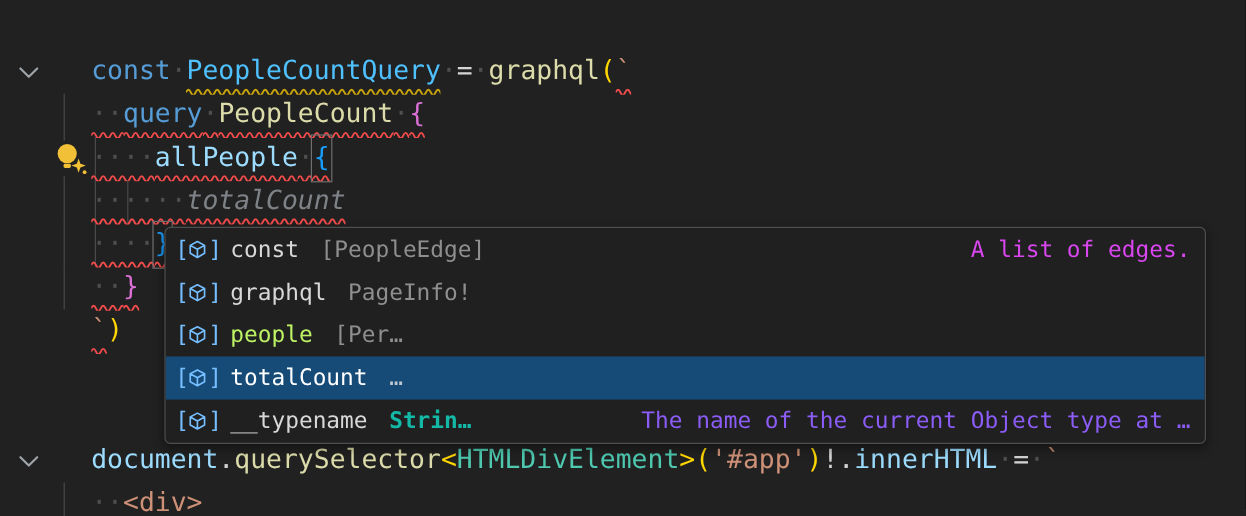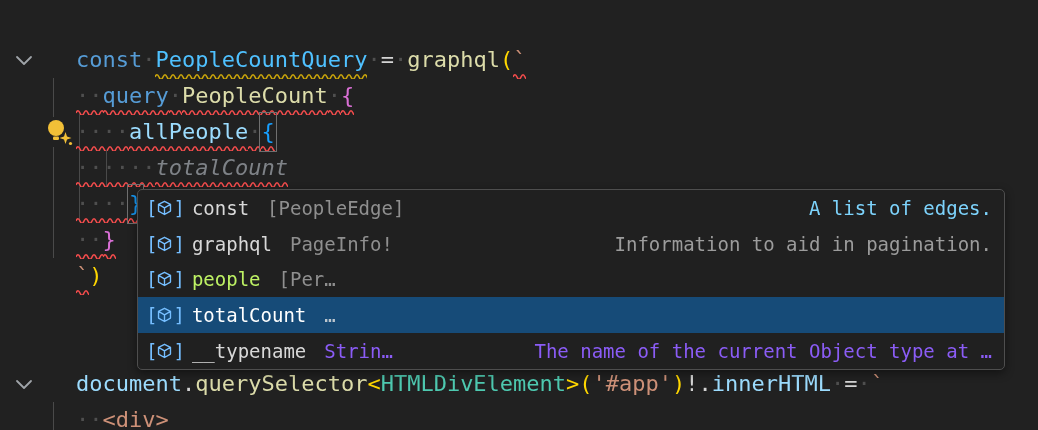--- a/index.html
+++ b/index.html
@@ -100,27 +100,27 @@
       <div class="code-line"></div>
       <div class="code-line"></div>
       <div class="code-line"><svg width="18" height="11" viewBox="0 0 18 11" class="gutter-icon" style="left: 15px; top: 13px;">
           <polyline points="2,2 9,9 16,2" fill="none" stroke="#9FA4A9" stroke-width="1.8" stroke-linecap="round" stroke-linejoin="round"></polyline>
         </svg><span class="tok" style="color: rgb(156, 220, 254);">document</span><span class="tok" style="color: rgb(212, 212, 212);">.</span><span class="tok" style="color: rgb(220, 220, 170);">querySelector</span><span class="tok" style="color: rgb(255, 215, 0);">&lt;</span><span class="tok" style="color: rgb(78, 201, 176);">HTMLDivElement</span><span class="tok" style="color: rgb(255, 215, 0);">&gt;</span><span class="tok" style="color: rgb(255, 215, 0);">(</span><span class="tok" style="color: rgb(206, 145, 120);">'#app'</span><span class="tok" style="color: rgb(255, 215, 0);">)</span><span class="tok" style="color: rgb(212, 212, 212);">!</span><span class="tok" style="color: rgb(212, 212, 212);">.</span><span class="tok" style="color: rgb(156, 220, 254);">innerHTML</span><span class="tok" style="color: rgb(79, 79, 79);">·</span><span class="tok" style="color: rgb(212, 212, 212);">=</span><span class="tok" style="color: rgb(79, 79, 79);">·</span><span class="tok" style="color: rgb(206, 145, 120);">`</span></div>
       <div class="code-line"><div class="guide" style="left: 53px;"></div><span class="tok" style="color: rgb(79, 79, 79);">··</span><span class="tok" style="color: rgb(206, 145, 120);">&lt;div&gt;</span></div>
     </div>
   <div id="suggest" style="background: rgb(32, 32, 32); border-color: rgb(78, 78, 78);">
       <div class="srow"><span class="sicon" style="color: rgb(117, 190, 255);">[<svg width="15" height="16" viewBox="0 0 14 15">
             <path d="M7 1.2 L12.6 4.2 L12.6 10.4 L7 13.6 L1.4 10.4 L1.4 4.2 Z M1.4 4.2 L7 7.3 L12.6 4.2 M7 7.3 L7 13.6" fill="none" stroke="#75BEFF" stroke-width="1.3" stroke-linejoin="round"></path>
-          </svg>]</span><span class="slabel" style="color: rgb(216, 216, 216);">const</span><span class="sdetail" style="color: rgb(143, 143, 143);">[PeopleEdge]</span><span class="sdesc" style="color: #7dd3fc;">A list of edges.</span></div>
+          </svg>]</span><span class="slabel" style="color: rgb(216, 216, 216);">const</span><span class="sdetail" style="color: rgb(143, 143, 143);">[PeopleEdge]</span><span class="sdesc" style="color: #d946ef;">A list of edges.</span></div>
       <div class="srow"><span class="sicon" style="color: rgb(117, 190, 255);">[<svg width="15" height="16" viewBox="0 0 14 15">
             <path d="M7 1.2 L12.6 4.2 L12.6 10.4 L7 13.6 L1.4 10.4 L1.4 4.2 Z M1.4 4.2 L7 7.3 L12.6 4.2 M7 7.3 L7 13.6" fill="none" stroke="#75BEFF" stroke-width="1.3" stroke-linejoin="round"></path>
-          </svg>]</span><span class="slabel" style="color: rgb(216, 216, 216);">graphql</span><span class="sdetail" style="color: rgb(143, 143, 143);">PageInfo!</span><span class="sdesc" style="color: rgb(156, 156, 156);">Information to aid in pagination.</span></div>
+          </svg>]</span><span class="slabel" style="color: rgb(216, 216, 216);">graphql</span><span class="sdetail" style="color: rgb(143, 143, 143);">PageInfo!</span></div>
       <div class="srow"><span class="sicon" style="color: rgb(117, 190, 255);">[<svg width="15" height="16" viewBox="0 0 14 15">
             <path d="M7 1.2 L12.6 4.2 L12.6 10.4 L7 13.6 L1.4 10.4 L1.4 4.2 Z M1.4 4.2 L7 7.3 L12.6 4.2 M7 7.3 L7 13.6" fill="none" stroke="#75BEFF" stroke-width="1.3" stroke-linejoin="round"></path>
           </svg>]</span><span class="slabel" style="color: #bef264;">people</span><span class="sdetail" style="color: rgb(143, 143, 143);">[Per…</span></div>
       <div class="srow" style="background: rgb(22, 75, 120);"><span class="sicon" style="color: rgb(117, 190, 255);">[<svg width="15" height="16" viewBox="0 0 14 15">
             <path d="M7 1.2 L12.6 4.2 L12.6 10.4 L7 13.6 L1.4 10.4 L1.4 4.2 Z M1.4 4.2 L7 7.3 L12.6 4.2 M7 7.3 L7 13.6" fill="none" stroke="#75BEFF" stroke-width="1.3" stroke-linejoin="round"></path>
           </svg>]</span><span class="slabel" style="color: rgb(255, 255, 255);">totalCount</span><span class="sdetail" style="color: rgb(188, 198, 206);">…</span></div>
       <div class="srow"><span class="sicon" style="color: rgb(117, 190, 255);">[<svg width="15" height="16" viewBox="0 0 14 15">
             <path d="M7 1.2 L12.6 4.2 L12.6 10.4 L7 13.6 L1.4 10.4 L1.4 4.2 Z M1.4 4.2 L7 7.3 L12.6 4.2 M7 7.3 L7 13.6" fill="none" stroke="#75BEFF" stroke-width="1.3" stroke-linejoin="round"></path>
-          </svg>]</span><span class="slabel" style="color: rgb(216, 216, 216);">__typename</span><span class="sdetail" style="color: #8b5cf6;">Strin…</span><span class="sdesc" style="color: #8b5cf6;">The name of the current Object type at …</span></div>
+          </svg>]</span><span class="slabel" style="color: rgb(216, 216, 216);">__typename</span><span class="sdetail" style="color: #14b8a6; font-weight: bold;">Strin…</span><span class="sdesc" style="color: #8b5cf6;">The name of the current Object type at …</span></div>
     </div>
 </div>
 
 </body></html>

